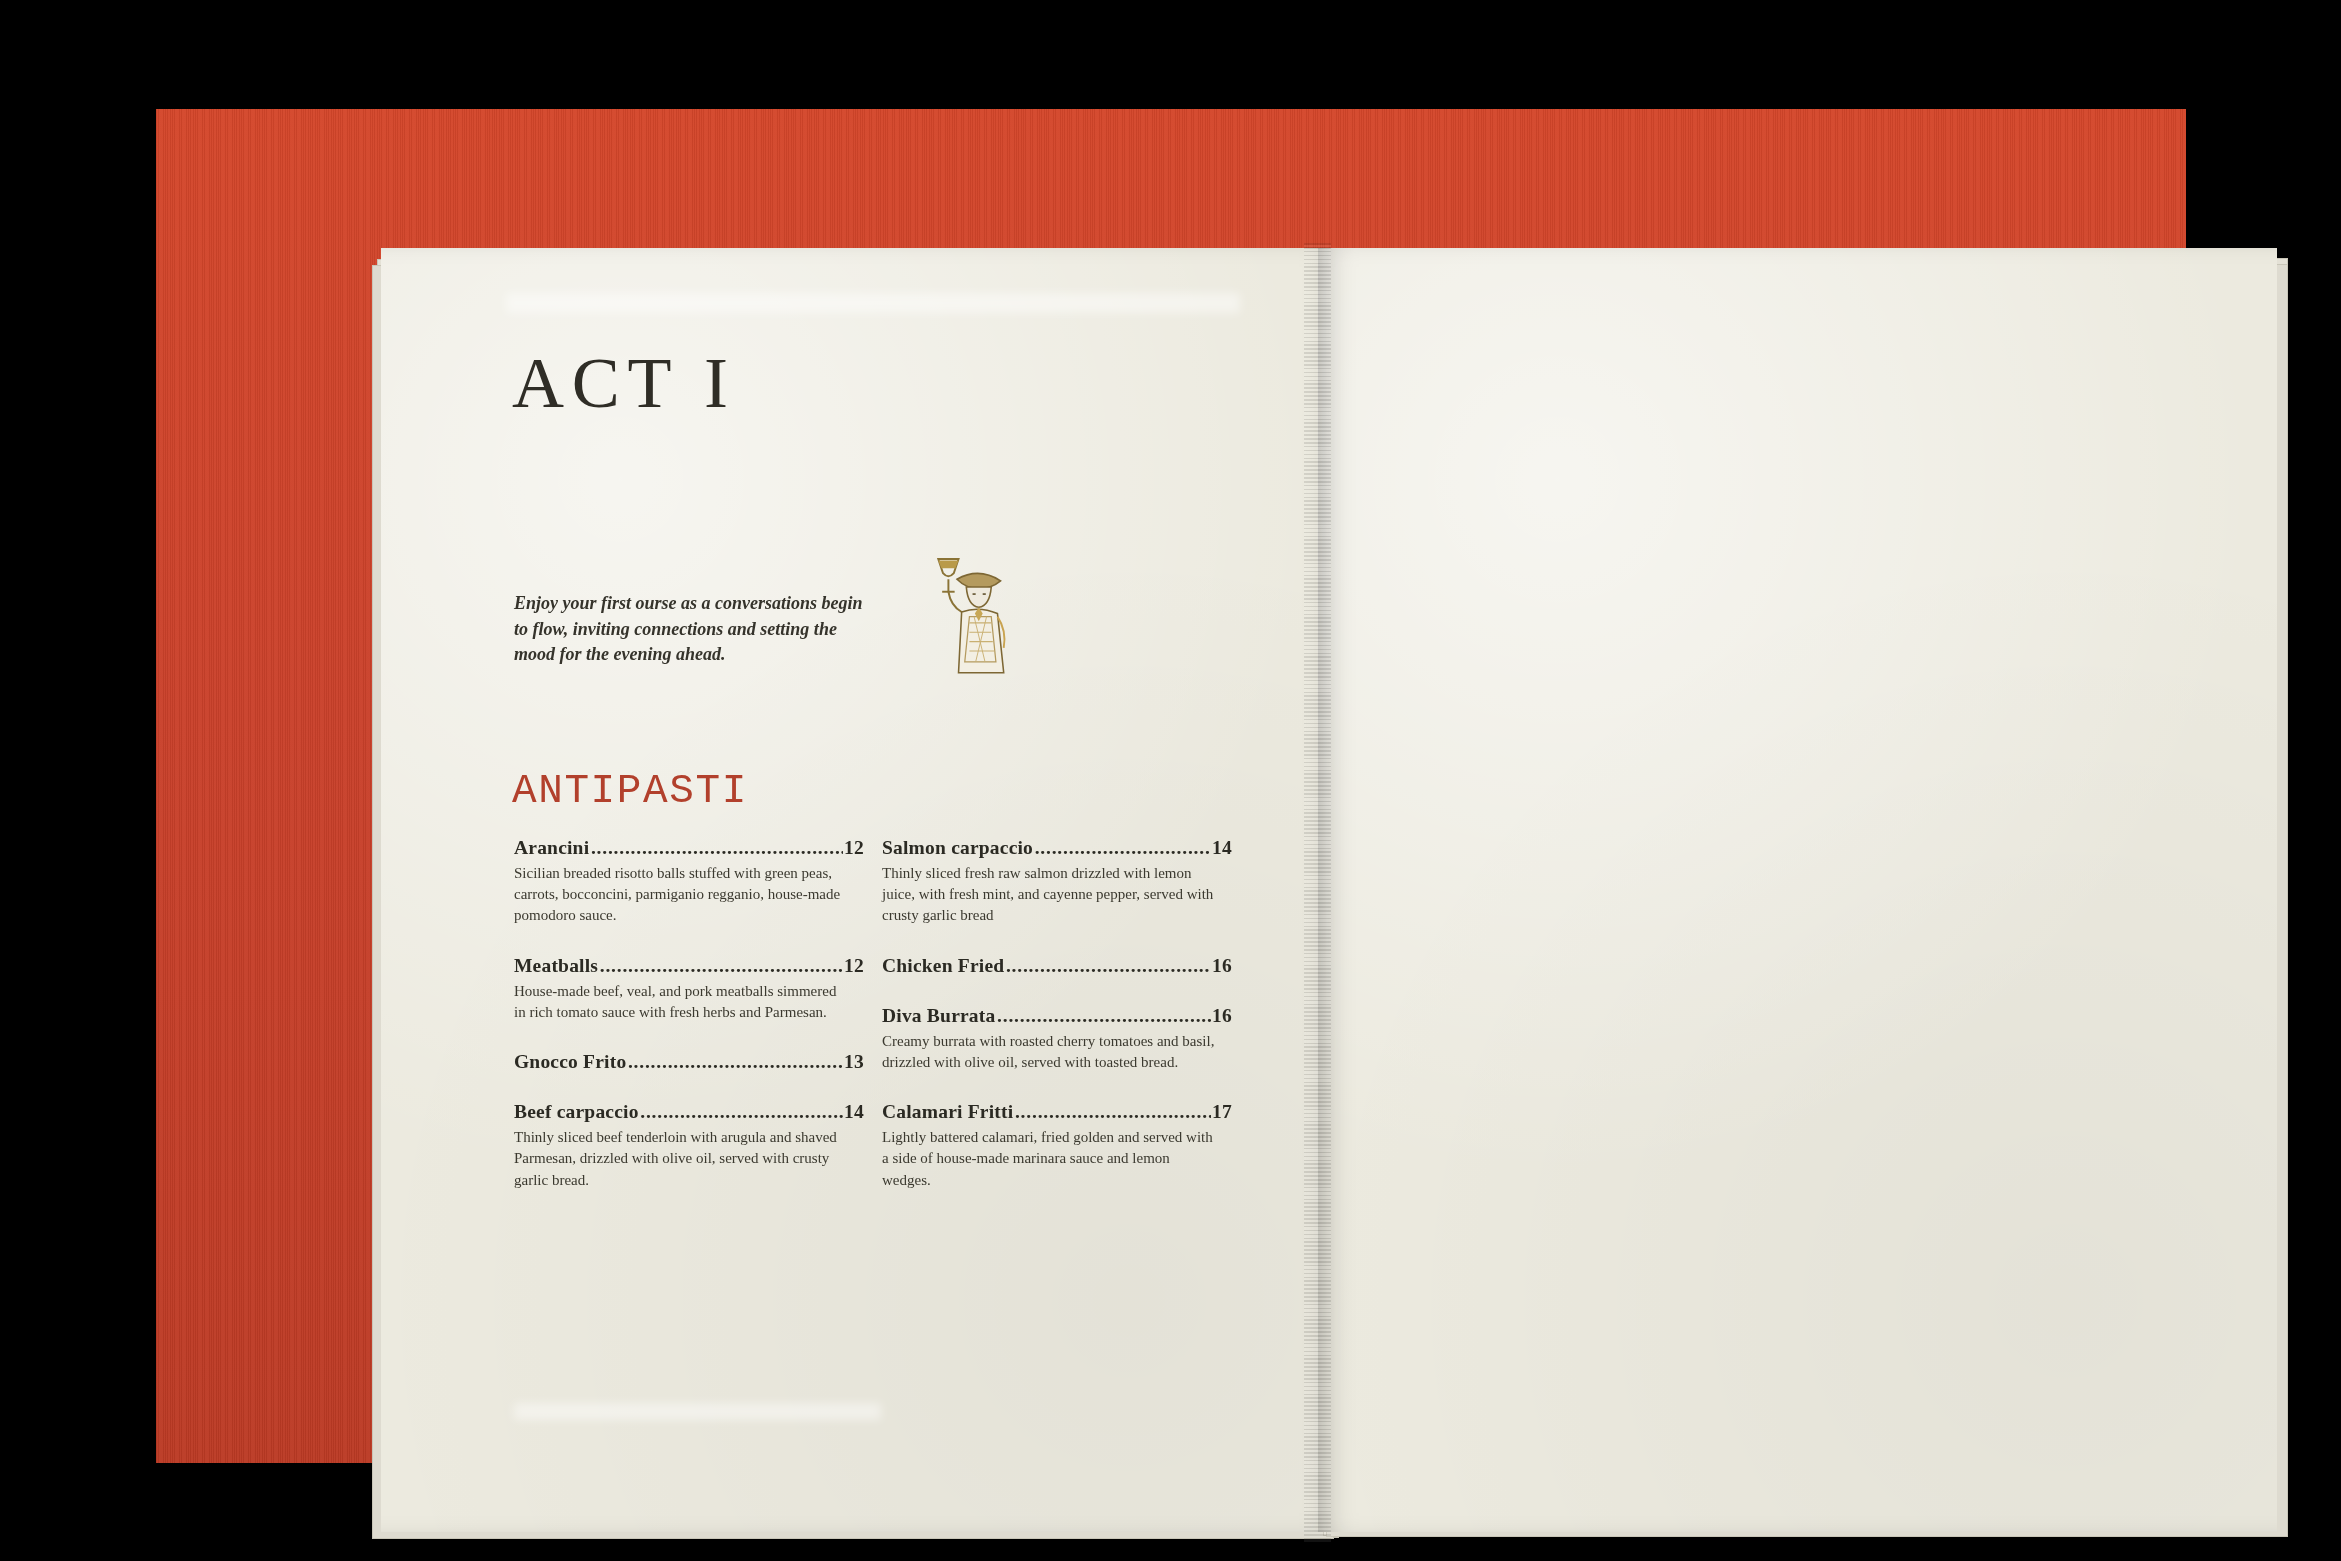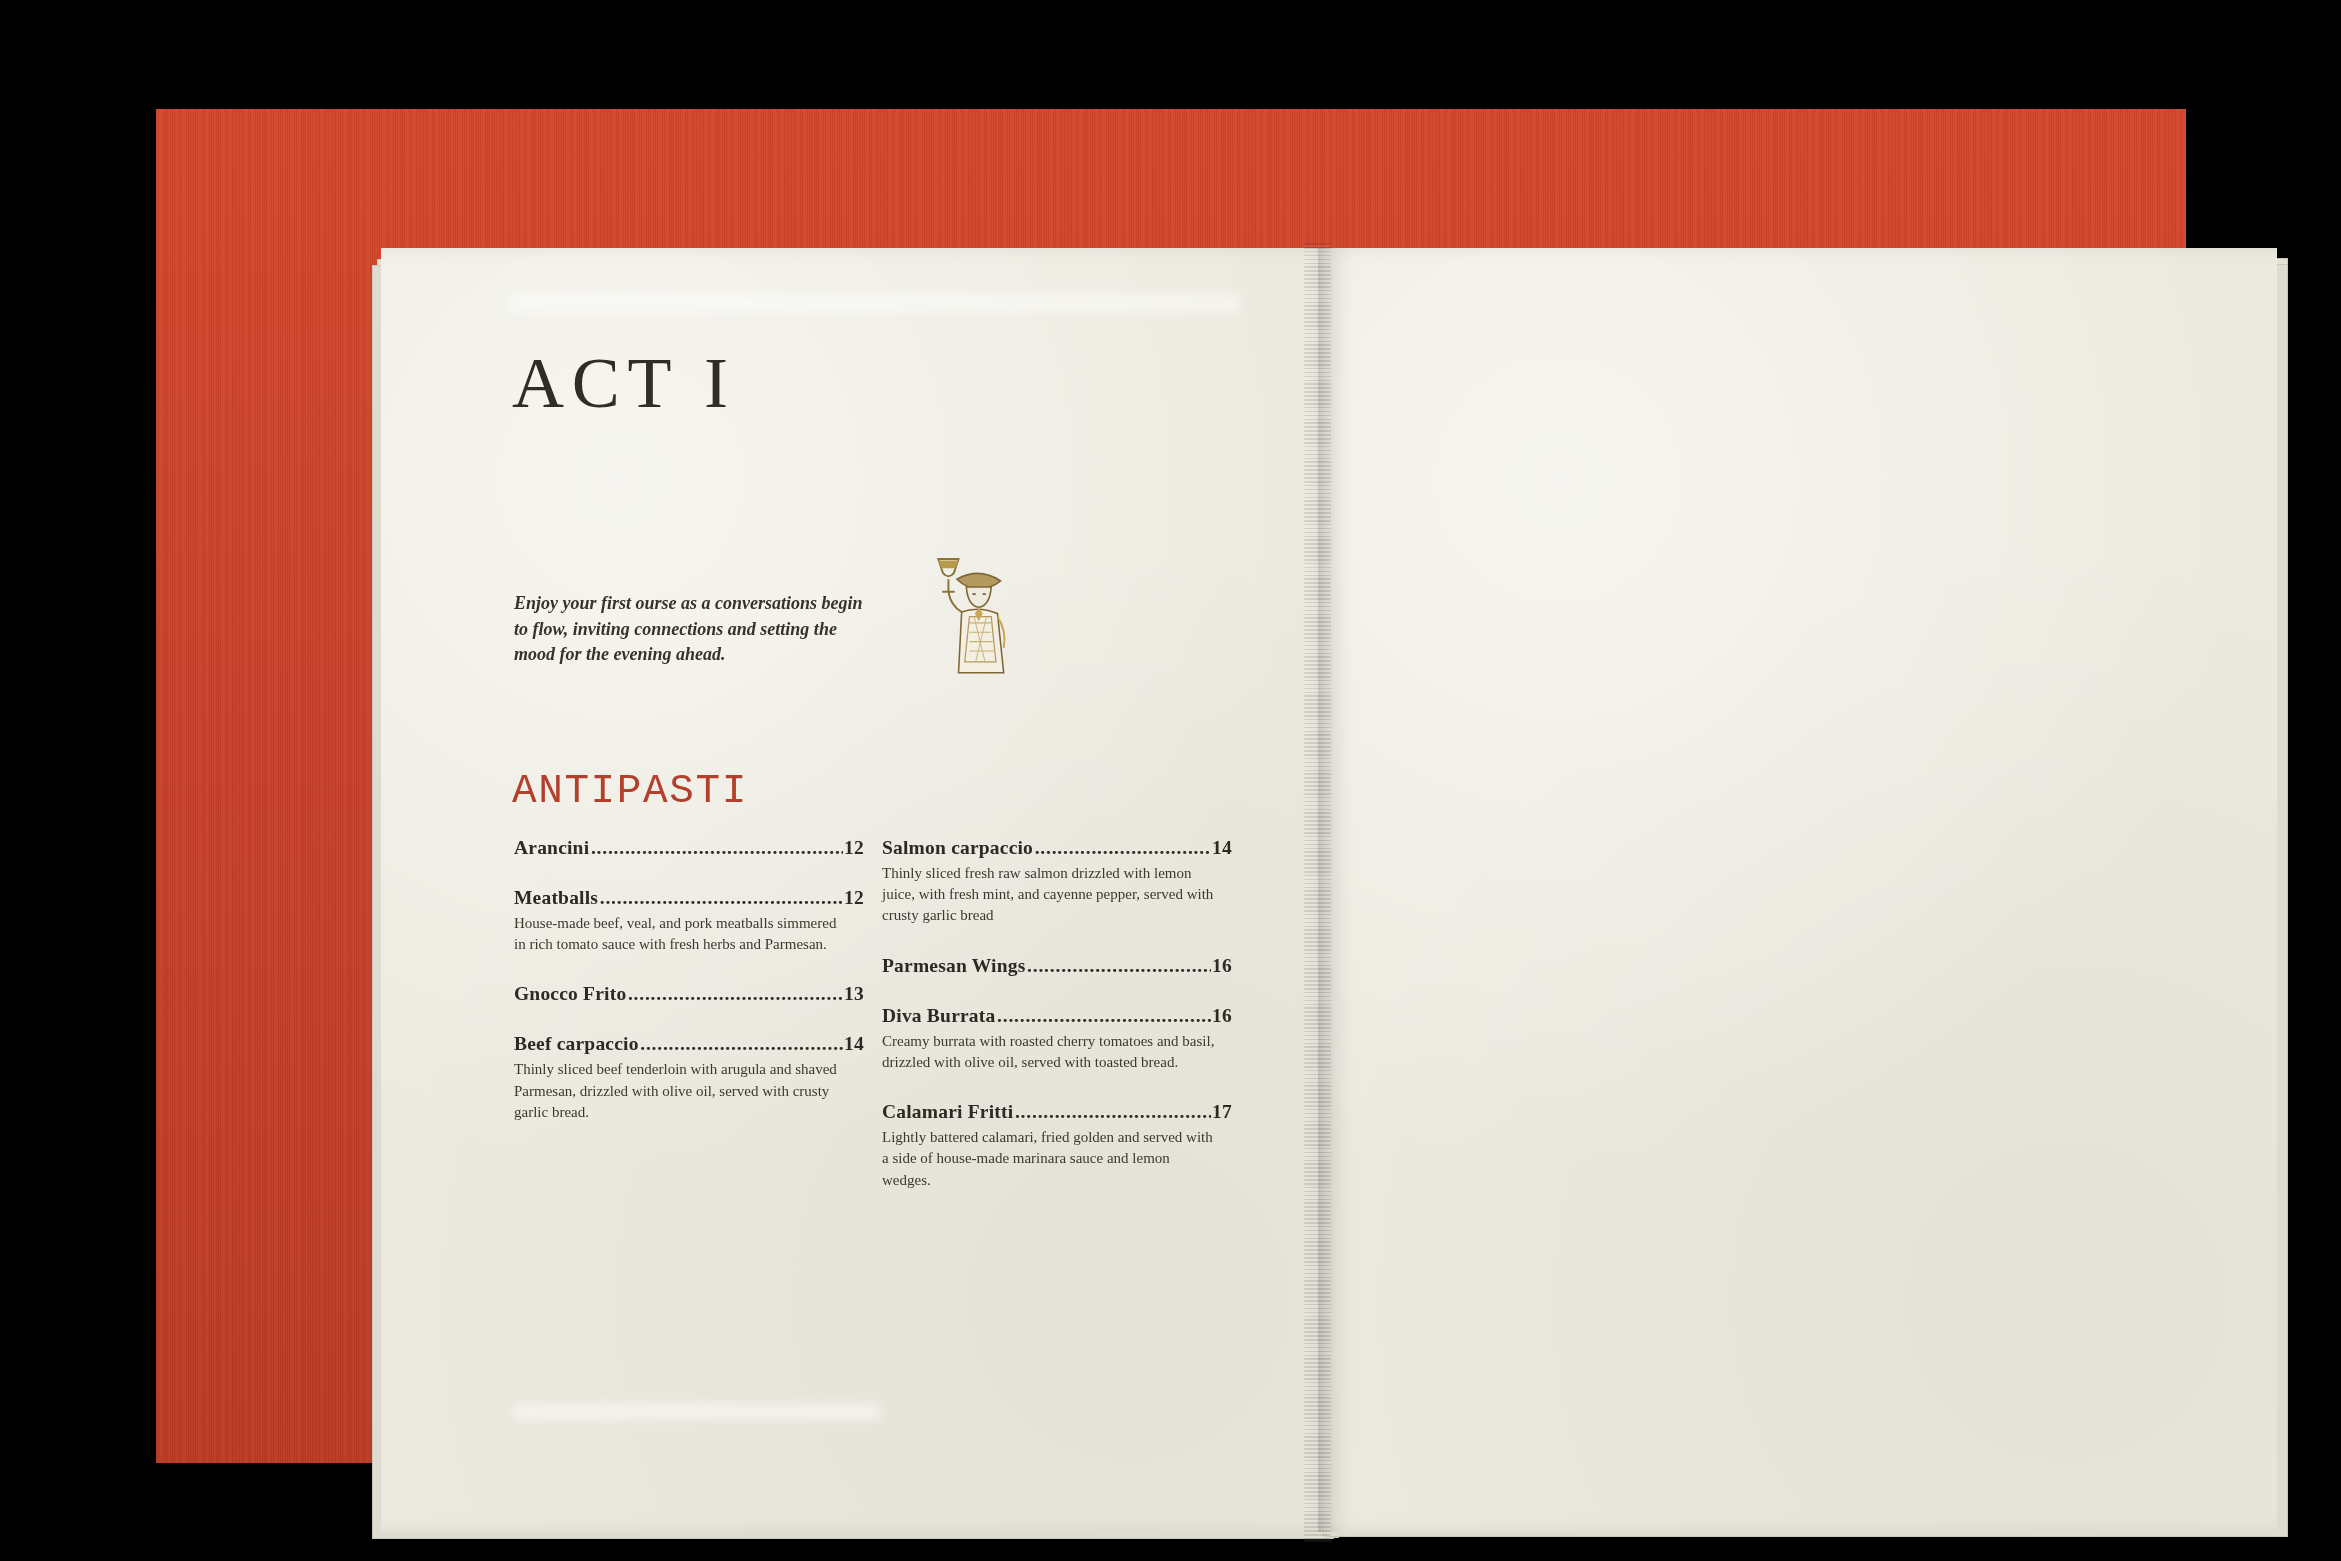--- a/index.html
+++ b/index.html
@@ -237,20 +237,21 @@
         <div class="section-head antipasti-head">ANTIPASTI</div>
 
         <div class="cols left-cols">
           <div class="col">
             <div class="item">
               <div class="item-title">
                 <span class="item-name">Arancini</span>
                 <span class="dots">................................................................</span>
                 <span class="item-price">12</span>
               </div>
+              <div class="item-desc">Sicilian breaded risotto balls stuffed with green peas, carrots, bocconcini, parmiganio regganio, house-made pomodoro sauce.</div>
             </div>
             <div class="item">
               <div class="item-title">
                 <span class="item-name">Meatballs</span>
                 <span class="dots">................................................................</span>
                 <span class="item-price">12</span>
               </div>
               <div class="item-desc">House-made beef, veal, and pork meatballs simmered in rich tomato sauce with fresh herbs and Parmesan.</div>
             </div>
             <div class="item">
@@ -274,21 +275,21 @@
             <div class="item">
               <div class="item-title">
                 <span class="item-name">Salmon carpaccio</span>
                 <span class="dots">................................................................</span>
                 <span class="item-price">14</span>
               </div>
               <div class="item-desc">Thinly sliced fresh raw salmon drizzled with lemon juice, with fresh mint, and cayenne pepper, served with crusty garlic bread</div>
             </div>
             <div class="item">
               <div class="item-title">
-                <span class="item-name">Parmesan Wings</span>
+                <span class="item-name">Chicken Fried</span>
                 <span class="dots">................................................................</span>
                 <span class="item-price">16</span>
               </div>
             </div>
             <div class="item">
               <div class="item-title">
                 <span class="item-name">Diva Burrata</span>
                 <span class="dots">................................................................</span>
                 <span class="item-price">16</span>
               </div>

